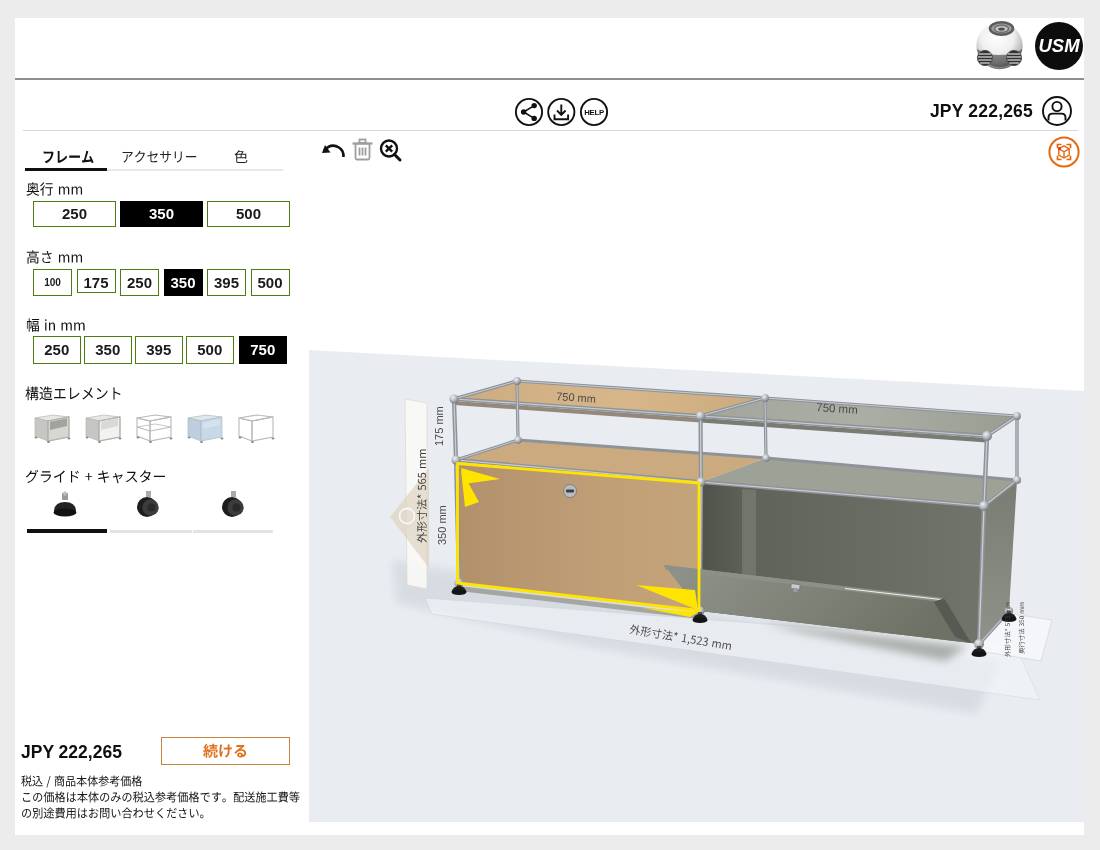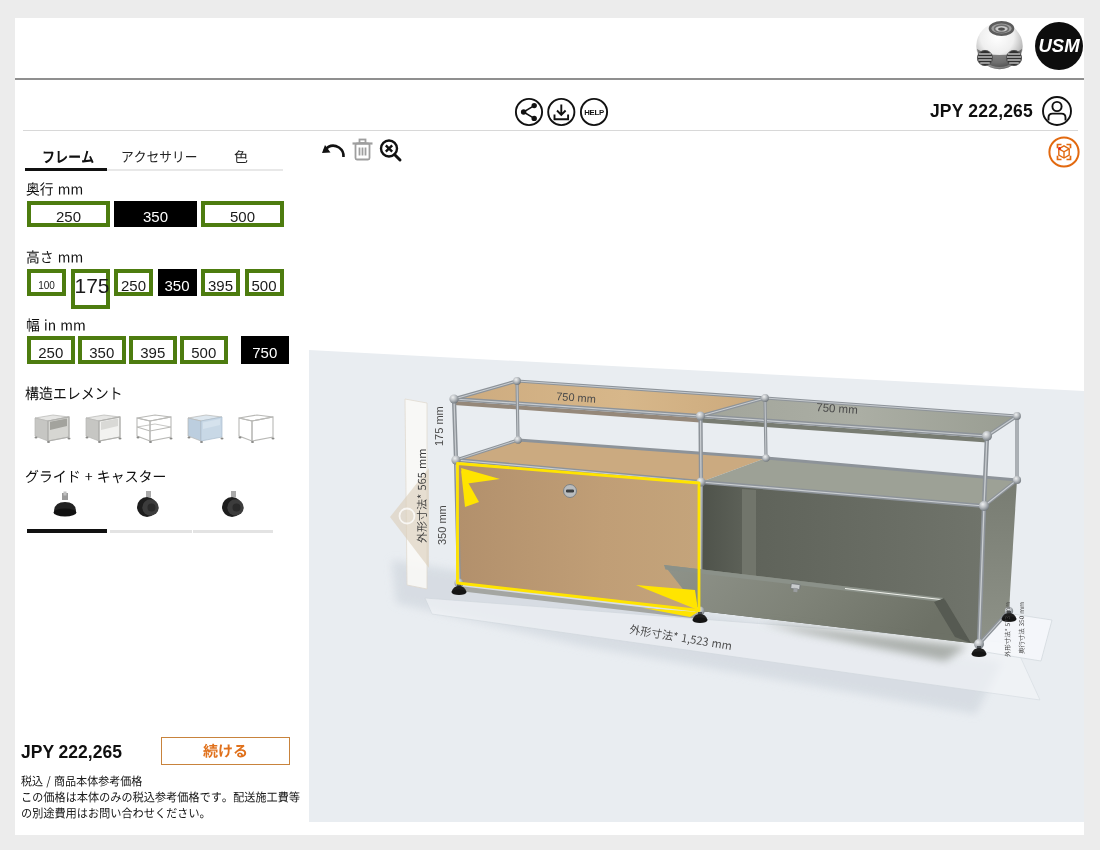--- a/index.html
+++ b/index.html
@@ -1,16 +1,16 @@
 <!DOCTYPE html>
 <html><head><meta charset="utf-8"><style>
 *{margin:0;padding:0;box-sizing:border-box;}
 html,body{width:1100px;height:850px;background:#ececec;font-family:"Liberation Sans",sans-serif;overflow:hidden;}
 .abs{position:absolute;}
-.btn{position:absolute;border:4px solid #4d7c0f;background:#fff;color:#1a1a1a;font-weight:normal;font-size:15px;text-align:center;}
+.btn{position:absolute;border:1px solid #4d7c0f;background:#fff;color:#1a1a1a;font-weight:bold;font-size:15px;text-align:center;margin-left:6px;}
 .btn.sel{background:#000;color:#fff;border-color:#000;}
 </style></head><body>
 <div class="abs" style="left:15px;top:18px;width:1069px;height:817px;background:#fff;"></div>
 
 <div class="abs" style="left:15px;top:78px;width:1069px;height:2px;background:#8f8f8f;"></div>
 
 <div class="abs" style="left:23px;top:130px;width:1055px;height:1px;background:#d8d8d8;"></div>
 <svg class="abs" style="left:972px;top:17px;" width="112" height="58" viewBox="0 0 112 58">
 <defs>
 <radialGradient id="ballg" cx="45%" cy="30%" r="72%">
@@ -74,30 +74,30 @@
     <path transform="translate(21,801.5) scale(0.93,1)" fill="#1a1a1a" d="M2.8 -8.4V-7.4C3.8 -7.4 4.8 -7.3 6.0 -7.3C7.1 -7.3 8.4 -7.4 9.2 -7.5V-8.4C8.4 -8.4 7.1 -8.3 6.0 -8.3C4.8 -8.3 3.7 -8.3 2.8 -8.4ZM3.3 -3.6 2.3 -3.7C2.2 -3.2 2.1 -2.6 2.1 -2.0C2.1 -0.5 3.5 0.3 5.9 0.3C7.6 0.3 9.2 0.1 10.0 -0.1L10.0 -1.2C9.1 -0.9 7.6 -0.7 5.9 -0.7C4.0 -0.7 3.0 -1.3 3.0 -2.2C3.0 -2.7 3.1 -3.1 3.3 -3.6Z M17.7 -7.7C17.6 -6.6 17.3 -5.5 17.0 -4.5C16.4 -2.4 15.8 -1.6 15.2 -1.6C14.7 -1.6 14.0 -2.3 14.0 -3.8C14.0 -5.4 15.4 -7.4 17.7 -7.7ZM18.7 -7.7C20.7 -7.5 21.9 -6.0 21.9 -4.2C21.9 -2.2 20.4 -1.0 18.9 -0.7C18.6 -0.6 18.2 -0.6 17.8 -0.5L18.4 0.4C21.2 0.0 22.9 -1.7 22.9 -4.2C22.9 -6.6 21.1 -8.6 18.3 -8.6C15.4 -8.6 13.1 -6.3 13.1 -3.7C13.1 -1.8 14.1 -0.5 15.2 -0.5C16.3 -0.5 17.3 -1.8 18.0 -4.3C18.3 -5.4 18.6 -6.6 18.7 -7.7Z M27.9 -6.1V0.8H28.8V-0.0H34.4V0.7H35.3V-6.1H33.1V-8.0H35.4V-8.9H27.8V-8.0H30.0V-6.1ZM30.9 -8.0H32.3V-6.1H30.9ZM28.8 -0.8V-5.3H30.1V-0.8ZM34.4 -0.8H33.0V-5.3H34.4ZM30.9 -5.3H32.3V-0.8H30.9ZM27.0 -10.0C26.4 -8.3 25.4 -6.5 24.2 -5.4C24.4 -5.1 24.6 -4.7 24.7 -4.5C25.1 -4.9 25.5 -5.4 25.9 -5.9V0.9H26.7V-7.3C27.1 -8.1 27.5 -8.9 27.9 -9.8Z M42.9 -8.0H45.5C45.2 -7.2 44.7 -6.6 44.1 -6.0C43.5 -6.5 43.1 -7.2 42.8 -7.8ZM38.4 -10.1V-7.5H36.6V-6.7H38.3C37.9 -5.0 37.1 -3.1 36.3 -2.1C36.5 -1.9 36.7 -1.5 36.8 -1.3C37.4 -2.1 38.0 -3.4 38.4 -4.8V0.9H39.3V-5.1C39.6 -4.6 40.1 -3.9 40.3 -3.6L40.8 -4.3C40.6 -4.6 39.6 -5.8 39.3 -6.1V-6.7H40.6L40.4 -6.4C40.6 -6.3 40.9 -6.0 41.1 -5.8C41.5 -6.2 41.9 -6.6 42.3 -7.1C42.6 -6.5 43.0 -5.9 43.5 -5.4C42.5 -4.5 41.3 -3.9 40.1 -3.5C40.3 -3.3 40.5 -3.0 40.6 -2.8C40.9 -2.9 41.2 -3.0 41.5 -3.1V1.0H42.4V0.4H45.7V0.9H46.6V-3.2L47.2 -3.0C47.3 -3.3 47.5 -3.6 47.7 -3.8C46.5 -4.1 45.5 -4.7 44.7 -5.4C45.6 -6.3 46.2 -7.3 46.7 -8.6L46.1 -8.8L45.9 -8.8H43.3C43.5 -9.1 43.7 -9.5 43.8 -9.9L43.0 -10.1C42.5 -8.9 41.7 -7.7 40.8 -6.8V-7.5H39.3V-10.1ZM42.4 -0.3V-2.7H45.7V-0.3ZM42.1 -3.4C42.8 -3.8 43.5 -4.3 44.1 -4.8C44.7 -4.3 45.4 -3.8 46.2 -3.4Z M51.1 -9.2 50.0 -9.3C50.0 -9.0 50.0 -8.7 49.9 -8.4C49.8 -7.4 49.4 -5.1 49.4 -3.3C49.4 -1.7 49.6 -0.4 49.8 0.4L50.7 0.4C50.7 0.3 50.7 0.1 50.7 -0.0C50.6 -0.2 50.7 -0.4 50.7 -0.6C50.8 -1.2 51.3 -2.4 51.6 -3.2L51.1 -3.6C50.9 -3.1 50.6 -2.4 50.4 -1.8C50.3 -2.4 50.3 -2.9 50.3 -3.5C50.3 -4.9 50.6 -7.2 50.9 -8.4C50.9 -8.6 51.0 -9.0 51.1 -9.2ZM56.1 -2.2 56.1 -1.8C56.1 -1.0 55.8 -0.5 54.8 -0.5C54.0 -0.5 53.4 -0.8 53.4 -1.4C53.4 -2.0 54.0 -2.4 54.9 -2.4C55.3 -2.4 55.7 -2.3 56.1 -2.2ZM57.0 -9.2H55.9C55.9 -9.0 56.0 -8.7 56.0 -8.5V-7.0L54.8 -7.0C54.1 -7.0 53.5 -7.0 52.8 -7.1V-6.2C53.5 -6.1 54.1 -6.1 54.8 -6.1L56.0 -6.1C56.0 -5.1 56.0 -4.0 56.1 -3.0C55.7 -3.1 55.4 -3.2 55.0 -3.2C53.4 -3.2 52.5 -2.4 52.5 -1.3C52.5 -0.3 53.4 0.4 55.0 0.4C56.6 0.4 57.1 -0.6 57.1 -1.6V-1.8C57.7 -1.5 58.3 -1.0 58.9 -0.4L59.4 -1.2C58.8 -1.8 58.0 -2.4 57.0 -2.8C57.0 -3.8 56.9 -5.0 56.9 -6.2C57.6 -6.2 58.3 -6.3 59.0 -6.4V-7.3C58.3 -7.2 57.6 -7.1 56.9 -7.1C56.9 -7.6 56.9 -8.2 56.9 -8.5C56.9 -8.8 57.0 -9.0 57.0 -9.2Z M65.5 -10.1V-7.5H60.8V-6.6H65.0C63.9 -4.6 62.2 -2.6 60.4 -1.7C60.6 -1.5 60.9 -1.2 61.0 -0.9C62.8 -2.0 64.4 -3.8 65.5 -5.9V-2.2H63.2V-1.3H65.5V1.0H66.5V-1.3H68.8V-2.2H66.5V-5.9C67.5 -3.8 69.2 -2.0 71.0 -1.0C71.1 -1.2 71.4 -1.6 71.7 -1.8C69.8 -2.7 68.0 -4.6 67.0 -6.6H71.2V-7.5H66.5V-10.1Z M75.0 -10.0C74.4 -8.2 73.4 -6.4 72.4 -5.2C72.5 -5.0 72.8 -4.6 72.9 -4.4C73.2 -4.8 73.6 -5.2 73.9 -5.7V0.9H74.8V-7.3C75.2 -8.1 75.6 -8.9 75.9 -9.8ZM77.0 -2.1V-1.3H79.0V0.9H79.8V-1.3H81.8V-2.1H79.8V-6.3C80.6 -4.2 81.7 -2.1 83.0 -1.0C83.2 -1.2 83.5 -1.6 83.7 -1.7C82.4 -2.8 81.1 -4.8 80.4 -6.8H83.4V-7.7H79.8V-10.0H79.0V-7.7H75.6V-6.8H78.4C77.7 -4.8 76.4 -2.7 75.1 -1.7C75.3 -1.5 75.6 -1.2 75.8 -1.0C77.0 -2.1 78.2 -4.1 79.0 -6.2V-2.1Z M89.7 -7.7C89.6 -6.6 89.3 -5.5 89.0 -4.5C88.4 -2.4 87.8 -1.6 87.2 -1.6C86.7 -1.6 86.0 -2.3 86.0 -3.8C86.0 -5.4 87.4 -7.4 89.7 -7.7ZM90.7 -7.7C92.7 -7.5 93.9 -6.0 93.9 -4.2C93.9 -2.2 92.4 -1.0 90.9 -0.7C90.6 -0.6 90.2 -0.6 89.8 -0.5L90.4 0.4C93.2 0.0 94.9 -1.7 94.9 -4.2C94.9 -6.6 93.1 -8.6 90.3 -8.6C87.4 -8.6 85.1 -6.3 85.1 -3.7C85.1 -1.8 86.1 -0.5 87.2 -0.5C88.3 -0.5 89.3 -1.8 90.0 -4.3C90.3 -5.4 90.6 -6.6 90.7 -7.7Z M106.2 -6.2 105.2 -6.3C105.2 -5.9 105.2 -5.5 105.2 -5.2C105.2 -4.9 105.2 -4.6 105.1 -4.3C104.1 -4.7 103.0 -5.1 101.8 -5.2C102.3 -6.4 102.8 -7.6 103.2 -8.1C103.3 -8.3 103.4 -8.4 103.5 -8.5L102.9 -9.0C102.7 -9.0 102.5 -8.9 102.3 -8.9C101.8 -8.8 100.2 -8.8 99.6 -8.8C99.3 -8.8 99.0 -8.8 98.7 -8.8L98.7 -7.8C99.0 -7.8 99.3 -7.9 99.6 -7.9C100.2 -7.9 101.6 -8.0 102.1 -8.0C101.7 -7.3 101.3 -6.2 100.9 -5.3C98.5 -5.2 96.9 -3.9 96.9 -2.1C96.9 -1.1 97.5 -0.5 98.4 -0.5C99.0 -0.5 99.5 -0.7 99.9 -1.3C100.4 -2.0 101.0 -3.4 101.4 -4.4C102.7 -4.3 103.9 -3.9 104.9 -3.3C104.5 -2.0 103.6 -0.7 101.7 0.1L102.5 0.7C104.3 -0.1 105.2 -1.3 105.7 -2.8C106.2 -2.5 106.6 -2.2 106.9 -1.9L107.4 -2.9C107.0 -3.2 106.5 -3.5 105.9 -3.9C106.1 -4.5 106.1 -5.3 106.2 -6.2ZM100.5 -4.4C100.1 -3.5 99.6 -2.4 99.2 -1.8C98.9 -1.5 98.7 -1.4 98.5 -1.4C98.1 -1.4 97.7 -1.7 97.7 -2.2C97.7 -3.3 98.7 -4.3 100.5 -4.4Z M113.7 -7.7C113.6 -6.6 113.3 -5.5 113.0 -4.5C112.4 -2.4 111.8 -1.6 111.2 -1.6C110.7 -1.6 110.0 -2.3 110.0 -3.8C110.0 -5.4 111.4 -7.4 113.7 -7.7ZM114.7 -7.7C116.7 -7.5 117.9 -6.0 117.9 -4.2C117.9 -2.2 116.4 -1.0 114.9 -0.7C114.6 -0.6 114.2 -0.6 113.8 -0.5L114.4 0.4C117.2 0.0 118.9 -1.7 118.9 -4.2C118.9 -6.6 117.1 -8.6 114.3 -8.6C111.4 -8.6 109.1 -6.3 109.1 -3.7C109.1 -1.8 110.1 -0.5 111.2 -0.5C112.3 -0.5 113.3 -1.8 114.0 -4.3C114.3 -5.4 114.6 -6.6 114.7 -7.7Z M125.5 -9.7C126.0 -9.1 126.4 -8.2 126.6 -7.7L127.3 -8.0C127.2 -8.6 126.7 -9.4 126.3 -10.1ZM130.0 -10.1C129.7 -9.5 129.3 -8.6 128.9 -8.0L129.6 -7.7C130.0 -8.2 130.5 -9.0 130.9 -9.8ZM126.2 -6.9H130.0V-4.5H126.2ZM125.4 -7.7V-3.7H126.6C126.4 -2.0 125.9 -0.5 124.1 0.3C124.2 0.4 124.5 0.8 124.6 1.0C126.7 0.0 127.3 -1.7 127.5 -3.7H128.5V-0.4C128.5 0.5 128.7 0.8 129.6 0.8C129.7 0.8 130.4 0.8 130.6 0.8C131.3 0.8 131.5 0.4 131.6 -1.2C131.4 -1.2 131.0 -1.4 130.8 -1.5C130.8 -0.2 130.8 0.0 130.5 0.0C130.3 0.0 129.8 0.0 129.7 0.0C129.4 0.0 129.4 -0.0 129.4 -0.4V-3.7H130.9V-7.7ZM124.3 -9.9C123.4 -9.5 121.9 -9.2 120.5 -8.9C120.6 -8.7 120.7 -8.4 120.8 -8.2C121.3 -8.3 121.9 -8.4 122.5 -8.5V-6.7H120.6V-5.9H122.4C121.9 -4.5 121.1 -2.9 120.3 -2.1C120.5 -1.8 120.7 -1.5 120.8 -1.2C121.4 -2.0 122.1 -3.2 122.5 -4.4V0.9H123.4V-4.2C123.8 -3.7 124.3 -3.1 124.5 -2.7L125.1 -3.5C124.8 -3.7 123.8 -4.8 123.4 -5.1V-5.9H124.9V-6.7H123.4V-8.7C124.0 -8.9 124.5 -9.0 125.0 -9.2Z M132.7 -9.3C133.5 -8.7 134.4 -7.9 134.8 -7.3L135.5 -7.9C135.1 -8.5 134.2 -9.3 133.4 -9.8ZM138.9 -7.2C138.4 -4.7 137.4 -2.8 135.6 -1.7C135.8 -1.5 136.2 -1.2 136.3 -1.0C137.9 -2.1 138.9 -3.7 139.5 -5.9C140.1 -3.7 141.0 -2.0 142.7 -1.0C142.9 -1.2 143.2 -1.5 143.4 -1.7C141.0 -2.9 140.1 -5.8 139.8 -9.5H136.9V-8.6H139.1C139.1 -8.1 139.2 -7.6 139.3 -7.1ZM135.1 -5.3H132.6V-4.5H134.3V-1.4C133.7 -0.9 133.0 -0.4 132.4 -0.1L132.9 0.9C133.5 0.3 134.2 -0.2 134.7 -0.7C135.5 0.2 136.6 0.7 138.2 0.7C139.5 0.8 142.0 0.8 143.3 0.7C143.3 0.4 143.5 -0.0 143.6 -0.2C142.2 -0.1 139.5 -0.1 138.2 -0.1C136.8 -0.2 135.7 -0.6 135.1 -1.5Z M150.3 -4.8C149.6 -4.3 148.2 -3.7 147.0 -3.4C147.2 -3.3 147.4 -3.0 147.5 -2.9C148.7 -3.2 150.2 -3.8 151.1 -4.5ZM151.6 -3.4C150.6 -2.6 148.6 -2.0 146.9 -1.7C147.1 -1.5 147.3 -1.2 147.4 -1.0C149.2 -1.4 151.2 -2.1 152.3 -3.1ZM153.2 -2.1C151.8 -0.8 149.2 -0.0 146.3 0.3C146.4 0.5 146.6 0.8 146.7 1.0C149.7 0.6 152.5 -0.2 153.9 -1.7ZM144.6 -6.2V-5.4H147.6C146.7 -4.4 145.5 -3.6 144.2 -3.0C144.4 -2.9 144.8 -2.5 144.9 -2.3C146.4 -3.0 147.7 -4.1 148.7 -5.4H151.4C152.3 -4.1 153.7 -3.0 155.1 -2.4C155.2 -2.6 155.4 -2.9 155.7 -3.1C154.5 -3.6 153.2 -4.4 152.4 -5.4H155.4V-6.2H149.2C149.4 -6.5 149.6 -6.9 149.7 -7.3L153.5 -7.4C153.8 -7.1 154.1 -6.9 154.3 -6.6L155.1 -7.1C154.4 -7.9 153.1 -8.9 152.0 -9.6L151.3 -9.1C151.7 -8.9 152.2 -8.5 152.6 -8.2L148.1 -8.1C148.5 -8.6 149.0 -9.2 149.4 -9.8L148.4 -10.1C148.1 -9.5 147.6 -8.7 147.1 -8.0L145.1 -8.0L145.2 -7.2L148.8 -7.3C148.6 -6.9 148.4 -6.5 148.2 -6.2Z M159.7 -4.9 159.6 -4.7C158.5 -4.1 157.4 -3.6 156.3 -3.2C156.5 -3.1 156.7 -2.7 156.9 -2.5C157.7 -2.8 158.6 -3.2 159.4 -3.6C159.2 -2.8 159.0 -2.0 158.8 -1.4L159.7 -1.3L159.9 -1.9H164.8C164.6 -0.7 164.4 -0.1 164.1 0.1C164.0 0.2 163.9 0.2 163.6 0.2C163.3 0.2 162.6 0.2 161.8 0.1C162.0 0.4 162.1 0.7 162.1 0.9C162.8 1.0 163.5 1.0 163.9 1.0C164.3 1.0 164.6 0.9 164.8 0.7C165.2 0.3 165.5 -0.5 165.8 -2.2C165.8 -2.4 165.8 -2.7 165.8 -2.7H160.1L160.3 -3.6C162.2 -3.7 164.4 -4.0 165.8 -4.4L165.3 -5.0C164.2 -4.7 162.3 -4.4 160.5 -4.2C161.4 -4.7 162.2 -5.2 162.9 -5.7H167.1V-6.5H164.0C165.0 -7.3 165.9 -8.2 166.6 -9.1L165.9 -9.5C165.5 -9.0 165.0 -8.5 164.5 -8.1V-8.7H161.6V-10.1H160.8V-8.7H157.7V-7.9H160.8V-6.5H156.8V-5.7H161.5C161.0 -5.4 160.6 -5.2 160.1 -4.9ZM161.6 -6.5V-7.9H164.3C163.8 -7.4 163.3 -7.0 162.7 -6.5Z M171.9 -6.1V0.8H172.8V-0.0H178.4V0.7H179.3V-6.1H177.1V-8.0H179.4V-8.9H171.8V-8.0H174.0V-6.1ZM174.9 -8.0H176.3V-6.1H174.9ZM172.8 -0.8V-5.3H174.1V-0.8ZM178.4 -0.8H177.0V-5.3H178.4ZM174.9 -5.3H176.3V-0.8H174.9ZM171.0 -10.0C170.4 -8.3 169.4 -6.5 168.2 -5.4C168.4 -5.1 168.6 -4.7 168.7 -4.5C169.1 -4.9 169.5 -5.4 169.9 -5.9V0.9H170.7V-7.3C171.1 -8.1 171.5 -8.9 171.9 -9.8Z M186.9 -8.0H189.5C189.2 -7.2 188.7 -6.6 188.1 -6.0C187.5 -6.5 187.1 -7.2 186.8 -7.8ZM182.4 -10.1V-7.5H180.6V-6.7H182.3C181.9 -5.0 181.1 -3.1 180.3 -2.1C180.5 -1.9 180.7 -1.5 180.8 -1.3C181.4 -2.1 182.0 -3.4 182.4 -4.8V0.9H183.3V-5.1C183.6 -4.6 184.1 -3.9 184.3 -3.6L184.8 -4.3C184.6 -4.6 183.6 -5.8 183.3 -6.1V-6.7H184.6L184.4 -6.4C184.6 -6.3 184.9 -6.0 185.1 -5.8C185.5 -6.2 185.9 -6.6 186.3 -7.1C186.6 -6.5 187.0 -5.9 187.5 -5.4C186.5 -4.5 185.3 -3.9 184.1 -3.5C184.3 -3.3 184.5 -3.0 184.6 -2.8C184.9 -2.9 185.2 -3.0 185.5 -3.1V1.0H186.4V0.4H189.7V0.9H190.6V-3.2L191.2 -3.0C191.3 -3.3 191.5 -3.6 191.7 -3.8C190.5 -4.1 189.5 -4.7 188.7 -5.4C189.6 -6.3 190.2 -7.3 190.7 -8.6L190.1 -8.8L189.9 -8.8H187.3C187.5 -9.1 187.7 -9.5 187.8 -9.9L187.0 -10.1C186.5 -8.9 185.7 -7.7 184.8 -6.8V-7.5H183.3V-10.1ZM186.4 -0.3V-2.7H189.7V-0.3ZM186.1 -3.4C186.8 -3.8 187.5 -4.3 188.1 -4.8C188.7 -4.3 189.4 -3.8 190.2 -3.4Z M192.9 -7.9 193.1 -6.9C194.4 -7.1 197.4 -7.4 198.7 -7.6C197.6 -6.9 196.5 -5.4 196.5 -3.5C196.5 -0.8 199.0 0.4 201.2 0.4L201.6 -0.6C199.6 -0.6 197.4 -1.4 197.4 -3.7C197.4 -5.1 198.5 -7.0 200.2 -7.5C200.8 -7.7 201.8 -7.7 202.5 -7.7V-8.7C201.7 -8.6 200.6 -8.6 199.3 -8.4C197.1 -8.3 194.8 -8.0 194.0 -8.0C193.8 -7.9 193.4 -7.9 192.9 -7.9ZM200.8 -6.2 200.2 -6.0C200.5 -5.5 200.9 -4.8 201.2 -4.3L201.8 -4.6C201.5 -5.1 201.1 -5.8 200.8 -6.2ZM202.1 -6.7 201.5 -6.5C201.9 -6.0 202.2 -5.4 202.5 -4.8L203.1 -5.1C202.9 -5.6 202.4 -6.3 202.1 -6.7Z M210.8 -4.5C210.9 -3.3 210.5 -2.8 209.8 -2.8C209.1 -2.8 208.5 -3.2 208.5 -4.0C208.5 -4.7 209.1 -5.2 209.7 -5.2C210.2 -5.2 210.6 -5.0 210.8 -4.5ZM205.2 -7.8 205.2 -6.9C206.7 -7.0 208.7 -7.1 210.5 -7.1L210.6 -5.9C210.3 -6.0 210.0 -6.0 209.7 -6.0C208.6 -6.0 207.6 -5.1 207.6 -3.9C207.6 -2.6 208.6 -1.9 209.6 -1.9C210.0 -1.9 210.4 -2.1 210.6 -2.3C210.2 -1.2 209.1 -0.5 207.5 -0.1L208.3 0.6C211.1 -0.2 211.9 -2.0 211.9 -3.6C211.9 -4.2 211.7 -4.7 211.5 -5.1L211.5 -7.1H211.6C213.4 -7.1 214.5 -7.1 215.1 -7.1L215.1 -8.0C214.6 -8.0 213.1 -8.0 211.6 -8.0H211.5L211.5 -8.7C211.5 -8.9 211.5 -9.4 211.5 -9.5H210.4C210.4 -9.4 210.5 -9.1 210.5 -8.7L210.5 -8.0C208.7 -7.9 206.5 -7.9 205.2 -7.8Z M218.3 -2.9C217.3 -2.9 216.5 -2.1 216.5 -1.1C216.5 -0.1 217.3 0.7 218.3 0.7C219.3 0.7 220.2 -0.1 220.2 -1.1C220.2 -2.1 219.3 -2.9 218.3 -2.9ZM218.3 0.1C217.7 0.1 217.1 -0.4 217.1 -1.1C217.1 -1.8 217.7 -2.3 218.3 -2.3C219.0 -2.3 219.6 -1.8 219.6 -1.1C219.6 -0.4 219.0 0.1 218.3 0.1Z M234.6 -9.5V-8.7H238.3V-5.8H234.7V-0.6C234.7 0.6 235.0 0.8 236.1 0.8C236.4 0.8 237.9 0.8 238.2 0.8C239.2 0.8 239.5 0.3 239.6 -1.7C239.4 -1.7 239.0 -1.9 238.8 -2.1C238.7 -0.3 238.6 -0.0 238.1 -0.0C237.8 -0.0 236.5 -0.0 236.2 -0.0C235.7 -0.0 235.6 -0.1 235.6 -0.6V-4.9H238.3V-4.1H239.2V-9.5ZM229.7 -1.9H233.0V-0.6H229.7ZM229.7 -2.6V-6.6H230.5V-5.7C230.5 -5.0 230.4 -4.3 229.7 -3.6C229.8 -3.6 230.0 -3.4 230.1 -3.3C230.9 -4.0 231.0 -4.9 231.0 -5.7V-6.6H231.7V-4.4C231.7 -3.8 231.9 -3.7 232.3 -3.7C232.4 -3.7 232.8 -3.7 232.9 -3.7H233.0V-2.6ZM228.7 -9.6V-8.8H230.4V-7.4H229.0V0.9H229.7V0.1H233.0V0.7H233.8V-7.4H232.4V-8.8H234.1V-9.6ZM231.1 -7.4V-8.8H231.8V-7.4ZM232.2 -6.6H233.0V-4.2L233.0 -4.2C233.0 -4.2 233.0 -4.2 232.8 -4.2C232.7 -4.2 232.4 -4.2 232.4 -4.2C232.2 -4.2 232.2 -4.2 232.2 -4.4Z M240.7 -9.3C241.5 -8.7 242.4 -7.9 242.8 -7.3L243.5 -7.9C243.1 -8.5 242.2 -9.3 241.4 -9.8ZM244.7 -9.7C245.1 -9.1 245.6 -8.3 245.7 -7.8H244.2V-7.0H247.0V-5.6L247.0 -5.3H243.8V-4.5H246.9C246.7 -3.5 246.0 -2.3 243.9 -1.5C244.1 -1.3 244.4 -1.0 244.5 -0.8C246.4 -1.7 247.3 -2.8 247.7 -3.8C248.3 -2.3 249.3 -1.3 250.8 -0.7C251.0 -1.0 251.2 -1.3 251.4 -1.5C249.8 -2.0 248.8 -3.0 248.3 -4.5H251.4V-5.3H247.9L247.9 -5.6V-7.0H251.0V-7.8H245.8L246.6 -8.1C246.4 -8.7 245.9 -9.5 245.4 -10.0ZM249.5 -10.1C249.2 -9.5 248.7 -8.6 248.3 -8.1L249.1 -7.8C249.5 -8.3 250.0 -9.1 250.4 -9.8ZM243.1 -5.3H240.6V-4.5H242.3V-1.4C241.7 -0.9 241.0 -0.4 240.4 -0.1L240.9 0.9C241.5 0.3 242.2 -0.2 242.7 -0.7C243.5 0.2 244.6 0.7 246.2 0.7C247.5 0.8 250.0 0.8 251.3 0.7C251.3 0.4 251.5 -0.0 251.6 -0.2C250.2 -0.1 247.5 -0.1 246.2 -0.1C244.8 -0.2 243.7 -0.6 243.1 -1.5Z M258.7 -10.1C258.4 -8.6 257.8 -7.2 256.9 -6.2C257.1 -6.1 257.5 -5.8 257.6 -5.6C258.1 -6.2 258.5 -6.8 258.8 -7.6H263.4V-8.4H259.1C259.3 -8.9 259.5 -9.4 259.6 -9.9ZM258.2 -6.2V-4.3L257.1 -3.8L257.5 -3.1L258.2 -3.4V-0.4C258.2 0.6 258.5 0.9 259.7 0.9C260.0 0.9 261.9 0.9 262.2 0.9C263.2 0.9 263.5 0.5 263.6 -0.9C263.3 -1.0 263.0 -1.1 262.8 -1.3C262.7 -0.1 262.7 0.1 262.1 0.1C261.7 0.1 260.1 0.1 259.8 0.1C259.1 0.1 259.0 0.0 259.0 -0.4V-3.8L260.1 -4.3V-1.1H260.9V-4.7L262.2 -5.3C262.2 -3.9 262.2 -2.8 262.2 -2.6C262.1 -2.4 262.0 -2.4 261.9 -2.4C261.8 -2.4 261.5 -2.4 261.3 -2.4C261.4 -2.2 261.4 -1.9 261.5 -1.7C261.7 -1.7 262.1 -1.7 262.4 -1.8C262.7 -1.8 262.9 -2.0 262.9 -2.4C263.0 -2.8 263.0 -4.3 263.0 -6.0L263.0 -6.1L262.5 -6.4L262.3 -6.3L262.2 -6.2L260.9 -5.6V-7.1H260.1V-5.2L259.0 -4.7V-6.2ZM254.6 -10.1V-8.1H252.5V-7.3H253.8C253.8 -4.3 253.6 -1.3 252.4 0.4C252.6 0.5 252.9 0.8 253.1 1.0C254.1 -0.4 254.4 -2.5 254.6 -4.8H256.1C256.0 -1.4 255.9 -0.3 255.7 0.0C255.6 0.2 255.5 0.2 255.3 0.2C255.2 0.2 254.7 0.2 254.2 0.1C254.3 0.3 254.4 0.7 254.4 0.9C255.0 1.0 255.4 1.0 255.7 0.9C256.0 0.9 256.2 0.8 256.4 0.6C256.7 0.1 256.8 -1.2 256.9 -5.2C256.9 -5.3 256.9 -5.6 256.9 -5.6H254.6L254.7 -7.3H257.6V-8.1H255.5V-10.1Z M264.6 -0.9V0.0H275.4V-0.9H270.5V-7.8H274.8V-8.7H265.2V-7.8H269.5V-0.9Z M279.1 -3.5H285.1V-2.7H279.1ZM279.1 -2.2H285.1V-1.4H279.1ZM279.1 -4.8H285.1V-4.0H279.1ZM283.0 -0.2C284.3 0.2 285.6 0.6 286.4 1.0L287.4 0.5C286.5 0.1 285.0 -0.3 283.7 -0.7ZM280.2 -0.7C279.3 -0.3 277.9 0.1 276.6 0.3C276.9 0.5 277.2 0.8 277.3 1.0C278.5 0.7 280.0 0.2 281.0 -0.3ZM282.9 -10.1V-9.4H281.1V-10.1H280.2V-9.4H277.3V-8.8H280.2V-8.1H277.8C277.6 -7.5 277.4 -6.7 277.1 -6.2L278.0 -6.1L278.0 -6.3H279.7C279.2 -5.8 278.3 -5.4 276.7 -5.1C276.8 -4.9 277.0 -4.6 277.1 -4.4C277.5 -4.5 277.9 -4.6 278.2 -4.7V-0.8H286.0V-5.1H286.3C286.5 -5.1 286.7 -5.2 286.9 -5.3C287.1 -5.5 287.1 -5.9 287.2 -6.6C287.2 -6.7 287.2 -6.9 287.2 -6.9H283.8V-7.5H286.5V-9.4H283.8V-10.1ZM278.5 -7.5H280.2C280.2 -7.3 280.2 -7.1 280.1 -6.9H278.3ZM281.1 -7.5H282.9V-6.9H281.0C281.0 -7.1 281.0 -7.3 281.1 -7.5ZM281.1 -8.8H282.9V-8.1H281.1ZM283.8 -8.8H285.6V-8.1H283.8ZM286.3 -6.3C286.3 -6.0 286.2 -5.8 286.2 -5.7C286.1 -5.7 286.0 -5.7 285.9 -5.7C285.8 -5.7 285.4 -5.7 285.0 -5.7C285.1 -5.6 285.1 -5.5 285.2 -5.4H279.8C280.2 -5.6 280.5 -5.9 280.7 -6.3H282.9V-5.4H283.8V-6.3Z M294.9 -10.1C294.6 -9.1 293.9 -8.2 293.2 -7.5L293.5 -7.3V-6.5H289.8V-5.7H293.5V-4.7H288.6V-3.9H296.0V-2.8H289.0V-2.0H296.0V-0.1C296.0 0.0 295.9 0.1 295.7 0.1C295.5 0.1 294.8 0.1 294.0 0.1C294.1 0.3 294.3 0.7 294.3 0.9C295.3 0.9 296.0 0.9 296.4 0.8C296.8 0.7 296.9 0.4 296.9 -0.1V-2.0H299.1V-2.8H296.9V-3.9H299.5V-4.7H294.4V-5.7H298.3V-6.5H294.4V-7.3H294.3C294.5 -7.6 294.8 -7.9 295.0 -8.3H295.8C296.2 -7.8 296.5 -7.3 296.7 -6.9L297.4 -7.2C297.3 -7.5 297.1 -7.9 296.8 -8.3H299.3V-9.1H295.4C295.6 -9.3 295.7 -9.6 295.8 -9.9ZM290.7 -1.5C291.5 -1.0 292.3 -0.2 292.7 0.3L293.4 -0.2C293.0 -0.8 292.1 -1.5 291.3 -2.0ZM290.2 -10.1C289.8 -9.1 289.2 -8.0 288.4 -7.3C288.6 -7.2 289.0 -7.0 289.2 -6.8C289.5 -7.2 289.9 -7.7 290.3 -8.3H290.8C291.0 -7.8 291.2 -7.3 291.3 -6.9L292.1 -7.2C292.0 -7.5 291.9 -7.9 291.7 -8.3H293.9V-9.1H290.7C290.8 -9.3 291.0 -9.6 291.1 -9.9Z"></path>
     <path transform="translate(21,817.5) scale(0.93,1)" fill="#1a1a1a" d="M5.7 -7.7C5.6 -6.6 5.3 -5.5 5.0 -4.5C4.4 -2.4 3.8 -1.6 3.2 -1.6C2.7 -1.6 2.0 -2.3 2.0 -3.8C2.0 -5.4 3.4 -7.4 5.7 -7.7ZM6.7 -7.7C8.7 -7.5 9.9 -6.0 9.9 -4.2C9.9 -2.2 8.4 -1.0 6.9 -0.7C6.6 -0.6 6.2 -0.6 5.8 -0.5L6.4 0.4C9.2 0.0 10.9 -1.7 10.9 -4.2C10.9 -6.6 9.1 -8.6 6.3 -8.6C3.4 -8.6 1.1 -6.3 1.1 -3.7C1.1 -1.8 2.1 -0.5 3.2 -0.5C4.3 -0.5 5.3 -1.8 6.0 -4.3C6.3 -5.4 6.6 -6.6 6.7 -7.7Z M19.1 -8.6V-2.0H20.0V-8.6ZM22.1 -9.9V-0.2C22.1 -0.0 22.0 0.1 21.7 0.1C21.5 0.1 20.8 0.1 19.9 0.1C20.0 0.3 20.2 0.7 20.2 1.0C21.3 1.0 22.0 0.9 22.4 0.8C22.8 0.6 23.0 0.4 23.0 -0.2V-9.9ZM14.0 -8.7H17.0V-6.4H14.0ZM13.1 -9.5V-5.6H14.5C14.3 -3.4 14.0 -0.9 12.4 0.4C12.6 0.5 12.9 0.8 13.0 1.0C14.3 -0.1 14.9 -1.7 15.1 -3.5H17.1C17.0 -1.1 16.9 -0.2 16.7 0.0C16.6 0.2 16.4 0.2 16.2 0.2C16.0 0.2 15.5 0.2 14.9 0.1C15.0 0.3 15.1 0.7 15.1 0.9C15.7 0.9 16.3 0.9 16.6 0.9C17.0 0.9 17.2 0.8 17.4 0.6C17.7 0.2 17.8 -0.9 18.0 -3.9C18.0 -4.0 18.0 -4.3 18.0 -4.3H15.2C15.3 -4.7 15.3 -5.2 15.3 -5.6H17.9V-9.5Z M24.7 -9.3C25.4 -8.7 26.3 -7.9 26.6 -7.3L27.3 -7.9C27.0 -8.4 26.1 -9.3 25.4 -9.8ZM29.1 -3.9C28.7 -3.1 28.1 -2.3 27.5 -1.7C27.7 -1.6 28.0 -1.4 28.2 -1.2C28.8 -1.8 29.5 -2.8 29.9 -3.7ZM32.8 -3.6C33.4 -2.9 34.1 -1.9 34.4 -1.3L35.2 -1.7C34.9 -2.3 34.2 -3.2 33.5 -3.9ZM31.4 -9.2C32.2 -8.2 33.7 -7.0 35.0 -6.3C35.2 -6.5 35.4 -6.9 35.6 -7.1C34.2 -7.7 32.7 -8.8 31.8 -10.0H30.9C30.2 -8.9 28.8 -7.7 27.3 -7.0C27.5 -6.8 27.7 -6.5 27.8 -6.2C29.2 -7.0 30.6 -8.2 31.4 -9.2ZM27.0 -5.3H24.6V-4.5H26.1V-1.4C25.5 -0.9 24.9 -0.4 24.4 -0.1L24.9 0.9C25.5 0.3 26.1 -0.2 26.6 -0.7C27.4 0.3 28.5 0.7 30.1 0.7C31.4 0.8 33.9 0.8 35.3 0.7C35.3 0.4 35.4 -0.0 35.6 -0.2C34.1 -0.1 31.4 -0.1 30.1 -0.1C28.7 -0.2 27.6 -0.6 27.0 -1.5ZM27.9 -5.2V-4.4H31.0V-1.7C31.0 -1.5 31.0 -1.5 30.8 -1.5C30.7 -1.5 30.2 -1.5 29.7 -1.5C29.8 -1.3 29.9 -0.9 29.9 -0.7C30.7 -0.7 31.2 -0.7 31.5 -0.8C31.8 -1.0 31.9 -1.2 31.9 -1.6V-4.4H35.2V-5.2H31.9V-6.2H33.7V-7.0H29.2V-6.2H31.0V-5.2Z M39.1 -3.5H45.1V-2.7H39.1ZM39.1 -2.2H45.1V-1.4H39.1ZM39.1 -4.8H45.1V-4.0H39.1ZM43.0 -0.2C44.3 0.2 45.6 0.6 46.4 1.0L47.4 0.5C46.5 0.1 45.0 -0.3 43.7 -0.7ZM40.2 -0.7C39.3 -0.3 37.9 0.1 36.6 0.3C36.9 0.5 37.2 0.8 37.3 1.0C38.5 0.7 40.0 0.2 41.0 -0.3ZM42.9 -10.1V-9.4H41.1V-10.1H40.2V-9.4H37.3V-8.8H40.2V-8.1H37.8C37.6 -7.5 37.4 -6.7 37.1 -6.2L38.0 -6.1L38.0 -6.3H39.7C39.2 -5.8 38.3 -5.4 36.7 -5.1C36.8 -4.9 37.0 -4.6 37.1 -4.4C37.5 -4.5 37.9 -4.6 38.2 -4.7V-0.8H46.0V-5.1H46.3C46.5 -5.1 46.7 -5.2 46.9 -5.3C47.1 -5.5 47.1 -5.9 47.2 -6.6C47.2 -6.7 47.2 -6.9 47.2 -6.9H43.8V-7.5H46.5V-9.4H43.8V-10.1ZM38.5 -7.5H40.2C40.2 -7.3 40.2 -7.1 40.1 -6.9H38.3ZM41.1 -7.5H42.9V-6.9H41.0C41.0 -7.1 41.0 -7.3 41.1 -7.5ZM41.1 -8.8H42.9V-8.1H41.1ZM43.8 -8.8H45.6V-8.1H43.8ZM46.3 -6.3C46.3 -6.0 46.2 -5.8 46.2 -5.7C46.1 -5.7 46.0 -5.7 45.9 -5.7C45.8 -5.7 45.4 -5.7 45.0 -5.7C45.1 -5.6 45.1 -5.5 45.2 -5.4H39.8C40.2 -5.6 40.5 -5.9 40.7 -6.3H42.9V-5.4H43.8V-6.3Z M49.8 -9.2V-4.9C49.8 -3.2 49.7 -1.1 48.4 0.4C48.6 0.5 48.9 0.8 49.1 1.0C50.0 0.0 50.4 -1.4 50.6 -2.7H53.6V0.9H54.5V-2.7H57.8V-0.3C57.8 -0.0 57.7 0.0 57.4 0.0C57.2 0.0 56.4 0.1 55.5 0.0C55.7 0.3 55.8 0.7 55.9 0.9C57.0 0.9 57.7 0.9 58.1 0.7C58.5 0.6 58.6 0.3 58.6 -0.3V-9.2ZM50.7 -8.4H53.6V-6.4H50.7ZM57.8 -8.4V-6.4H54.5V-8.4ZM50.7 -5.6H53.6V-3.6H50.7C50.7 -4.0 50.7 -4.5 50.7 -4.9ZM57.8 -5.6V-3.6H54.5V-5.6Z M63.1 -9.2 62.0 -9.3C62.0 -9.0 62.0 -8.7 61.9 -8.4C61.8 -7.4 61.4 -5.1 61.4 -3.3C61.4 -1.7 61.6 -0.4 61.8 0.4L62.7 0.4C62.7 0.3 62.7 0.1 62.7 -0.0C62.6 -0.2 62.7 -0.4 62.7 -0.6C62.8 -1.2 63.3 -2.4 63.6 -3.2L63.1 -3.6C62.9 -3.1 62.6 -2.4 62.4 -1.8C62.3 -2.4 62.3 -2.9 62.3 -3.5C62.3 -4.9 62.6 -7.2 62.9 -8.4C62.9 -8.6 63.0 -9.0 63.1 -9.2ZM68.1 -2.2 68.1 -1.8C68.1 -1.0 67.8 -0.5 66.8 -0.5C66.0 -0.5 65.4 -0.8 65.4 -1.4C65.4 -2.0 66.0 -2.4 66.9 -2.4C67.3 -2.4 67.7 -2.3 68.1 -2.2ZM69.0 -9.2H67.9C67.9 -9.0 68.0 -8.7 68.0 -8.5V-7.0L66.8 -7.0C66.1 -7.0 65.5 -7.0 64.8 -7.1V-6.2C65.5 -6.1 66.1 -6.1 66.8 -6.1L68.0 -6.1C68.0 -5.1 68.0 -4.0 68.1 -3.0C67.7 -3.1 67.4 -3.2 67.0 -3.2C65.4 -3.2 64.5 -2.4 64.5 -1.3C64.5 -0.3 65.4 0.4 67.0 0.4C68.6 0.4 69.1 -0.6 69.1 -1.6V-1.8C69.7 -1.5 70.3 -1.0 70.9 -0.4L71.4 -1.2C70.8 -1.8 70.0 -2.4 69.0 -2.8C69.0 -3.8 68.9 -5.0 68.9 -6.2C69.6 -6.2 70.3 -6.3 71.0 -6.4V-7.3C70.3 -7.2 69.6 -7.1 68.9 -7.1C68.9 -7.6 68.9 -8.2 68.9 -8.5C68.9 -8.8 69.0 -9.0 69.0 -9.2Z M80.7 -8.3 80.2 -7.5C81.0 -7.1 82.3 -6.3 82.9 -5.7L83.4 -6.5C82.8 -7.0 81.5 -7.8 80.7 -8.3ZM75.9 -3.3 75.9 -1.2C75.9 -0.8 75.8 -0.6 75.5 -0.6C75.0 -0.6 74.2 -1.1 74.2 -1.7C74.2 -2.2 74.9 -2.9 75.9 -3.3ZM73.5 -7.4 73.5 -6.5C73.9 -6.5 74.3 -6.5 75.0 -6.5C75.3 -6.5 75.6 -6.5 75.9 -6.5L75.9 -4.9V-4.2C74.5 -3.6 73.3 -2.6 73.3 -1.6C73.3 -0.5 74.8 0.4 75.8 0.4C76.4 0.4 76.8 0.0 76.8 -1.1L76.8 -3.7C77.6 -4.0 78.5 -4.2 79.4 -4.2C80.5 -4.2 81.4 -3.6 81.4 -2.6C81.4 -1.5 80.5 -0.9 79.4 -0.7C79.0 -0.6 78.5 -0.6 78.0 -0.6L78.4 0.3C78.8 0.3 79.3 0.3 79.8 0.2C81.5 -0.2 82.4 -1.2 82.4 -2.6C82.4 -4.0 81.1 -5.0 79.4 -5.0C78.6 -5.0 77.7 -4.8 76.8 -4.5V-5.0L76.8 -6.6C77.7 -6.7 78.6 -6.8 79.3 -7.0L79.3 -7.9C78.6 -7.7 77.7 -7.6 76.8 -7.5L76.8 -8.8C76.9 -9.0 76.9 -9.4 76.9 -9.6H75.9C75.9 -9.4 75.9 -9.0 75.9 -8.7L75.9 -7.4C75.6 -7.3 75.3 -7.3 75.0 -7.3C74.5 -7.3 74.1 -7.3 73.5 -7.4Z M87.7 -4.3V-0.0H88.5V-0.7H92.2V-4.3ZM88.5 -3.5H91.4V-1.5H88.5ZM88.6 -7.2V-6.1H86.0V-7.2ZM88.6 -7.8H86.0V-8.8H88.6ZM94.1 -7.2V-6.0H91.4V-7.2ZM94.1 -7.8H91.4V-8.8H94.1ZM94.5 -9.6H90.5V-5.3H94.1V-0.3C94.1 -0.0 94.0 0.0 93.8 0.0C93.5 0.0 92.7 0.1 91.9 0.0C92.1 0.3 92.2 0.7 92.3 1.0C93.3 1.0 94.0 0.9 94.4 0.8C94.8 0.6 95.0 0.3 95.0 -0.3V-9.6ZM85.1 -9.6V1.0H86.0V-5.3H89.4V-9.6Z M98.7 -8.4 97.5 -8.4C97.6 -8.1 97.6 -7.6 97.6 -7.3C97.6 -6.6 97.6 -5.2 97.7 -4.1C98.1 -1.0 99.1 0.1 100.3 0.1C101.1 0.1 101.8 -0.6 102.5 -2.6L101.8 -3.5C101.5 -2.3 100.9 -1.0 100.3 -1.0C99.4 -1.0 98.9 -2.4 98.7 -4.4C98.6 -5.4 98.6 -6.5 98.6 -7.2C98.6 -7.5 98.6 -8.1 98.7 -8.4ZM104.9 -8.0 104.0 -7.7C105.1 -6.3 105.9 -3.9 106.1 -1.7L107.0 -2.1C106.9 -4.1 106.0 -6.6 104.9 -8.0Z M111.0 -6.2V-5.4H117.0V-6.2ZM114.0 -9.2C115.1 -7.6 117.2 -5.9 119.1 -4.9C119.2 -5.2 119.5 -5.5 119.7 -5.7C117.8 -6.6 115.7 -8.3 114.4 -10.1H113.5C112.5 -8.5 110.5 -6.7 108.4 -5.6C108.6 -5.4 108.9 -5.1 109.0 -4.9C111.0 -6.0 113.0 -7.7 114.0 -9.2ZM110.4 -3.8V1.0H111.2V0.5H116.8V1.0H117.7V-3.8ZM111.2 -0.3V-3.0H116.8V-0.3Z M123.5 -8.6 123.5 -7.5C122.8 -7.4 122.1 -7.3 121.7 -7.3C121.4 -7.3 121.2 -7.3 120.9 -7.3L121.0 -6.3L123.4 -6.6L123.3 -5.4C122.7 -4.5 121.3 -2.6 120.7 -1.8L121.3 -1.0C121.8 -1.8 122.6 -2.9 123.2 -3.8L123.2 -3.3C123.2 -2.0 123.2 -1.4 123.2 -0.3C123.2 -0.1 123.2 0.3 123.1 0.5H124.2C124.2 0.2 124.1 -0.1 124.1 -0.3C124.1 -1.3 124.1 -2.1 124.1 -3.2C124.1 -3.6 124.1 -4.1 124.1 -4.6C125.2 -5.6 126.5 -6.3 127.9 -6.3C129.4 -6.3 130.2 -5.1 130.2 -4.2C130.2 -2.1 128.4 -1.2 126.3 -0.9L126.8 0.0C129.4 -0.5 131.2 -1.7 131.1 -4.1C131.1 -6.0 129.7 -7.2 128.0 -7.2C126.9 -7.2 125.5 -6.8 124.2 -5.7L124.2 -6.4C124.4 -6.7 124.6 -7.1 124.8 -7.3L124.4 -7.7L124.4 -7.7C124.4 -8.5 124.5 -9.2 124.6 -9.5L123.5 -9.5C123.5 -9.2 123.5 -8.9 123.5 -8.6Z M132.5 -6.0 132.6 -5.0C133.0 -5.1 133.5 -5.1 133.9 -5.2L135.1 -5.3C135.1 -4.1 135.1 -2.9 135.2 -2.3C135.2 -0.4 135.5 0.2 138.3 0.2C139.5 0.2 140.9 0.1 141.7 0.0L141.8 -1.0C141.0 -0.9 139.5 -0.7 138.2 -0.7C136.1 -0.7 136.1 -1.2 136.1 -2.5C136.1 -2.9 136.1 -4.2 136.1 -5.4C137.3 -5.5 138.7 -5.7 139.9 -5.8C139.9 -5.0 139.8 -4.2 139.8 -3.8C139.7 -3.5 139.6 -3.5 139.3 -3.5C139.0 -3.5 138.5 -3.6 138.1 -3.6L138.1 -2.8C138.4 -2.8 139.2 -2.7 139.7 -2.7C140.2 -2.7 140.5 -2.8 140.6 -3.3C140.7 -3.9 140.7 -5.0 140.8 -5.8C141.3 -5.9 141.8 -5.9 142.1 -5.9C142.4 -5.9 142.9 -5.9 143.1 -5.9V-6.9C142.8 -6.8 142.4 -6.8 142.1 -6.8L140.8 -6.7L140.8 -8.4C140.8 -8.6 140.8 -9.0 140.9 -9.3H139.9C139.9 -9.0 139.9 -8.6 139.9 -8.4V-6.6C138.6 -6.5 137.2 -6.4 136.1 -6.3L136.1 -7.9C136.1 -8.3 136.1 -8.6 136.1 -8.9H135.1C135.1 -8.5 135.2 -8.2 135.2 -7.9L135.1 -6.2L133.8 -6.1C133.4 -6.0 132.9 -6.0 132.5 -6.0Z M152.4 -8.9 151.6 -9.6C151.4 -9.4 151.1 -9.1 150.9 -8.8C150.1 -8.0 148.2 -6.6 147.3 -5.8C146.3 -4.9 146.1 -4.4 147.3 -3.4C148.4 -2.5 150.2 -1.0 151.0 -0.1C151.3 0.2 151.6 0.5 151.9 0.8L152.7 -0.0C151.4 -1.3 149.3 -3.0 148.2 -3.9C147.5 -4.5 147.5 -4.7 148.2 -5.3C149.1 -6.1 150.8 -7.5 151.6 -8.2C151.8 -8.3 152.2 -8.7 152.4 -8.9Z M162.1 -5.6V-4.7C162.8 -4.8 163.6 -4.8 164.3 -4.8C165.0 -4.8 165.7 -4.8 166.3 -4.7L166.4 -5.6C165.7 -5.7 165.0 -5.7 164.3 -5.7C163.5 -5.7 162.7 -5.7 162.1 -5.6ZM162.3 -2.7 161.4 -2.8C161.3 -2.3 161.3 -1.8 161.3 -1.4C161.3 -0.2 162.3 0.4 164.2 0.4C165.1 0.4 165.9 0.3 166.5 0.2L166.5 -0.7C165.8 -0.6 165.0 -0.5 164.2 -0.5C162.5 -0.5 162.2 -1.1 162.2 -1.6C162.2 -1.9 162.2 -2.3 162.3 -2.7ZM165.1 -8.9 164.4 -8.6C164.7 -8.2 165.2 -7.5 165.4 -7.0L166.0 -7.2C165.8 -7.7 165.4 -8.5 165.1 -8.9ZM166.4 -9.4 165.8 -9.1C166.1 -8.7 166.5 -8.0 166.8 -7.5L167.4 -7.7C167.2 -8.2 166.7 -8.9 166.4 -9.4ZM158.3 -7.3C157.9 -7.3 157.4 -7.3 156.9 -7.4L156.9 -6.4C157.3 -6.4 157.8 -6.4 158.3 -6.4C158.6 -6.4 159.0 -6.4 159.4 -6.4C159.3 -6.0 159.2 -5.5 159.1 -5.1C158.6 -3.4 157.8 -1.0 157.1 0.2L158.1 0.6C158.7 -0.7 159.6 -3.2 160.0 -4.9C160.1 -5.4 160.2 -6.0 160.4 -6.5C161.2 -6.6 162.1 -6.7 162.9 -6.9V-7.8C162.1 -7.7 161.3 -7.5 160.6 -7.4L160.7 -8.3C160.8 -8.6 160.9 -9.0 161.0 -9.3L159.8 -9.4C159.8 -9.1 159.8 -8.7 159.8 -8.4C159.7 -8.1 159.7 -7.8 159.6 -7.3C159.1 -7.3 158.7 -7.3 158.3 -7.3Z M171.7 -3.7 170.8 -4.0C170.5 -3.3 170.2 -2.6 170.2 -2.0C170.2 -0.3 171.7 0.5 174.0 0.5C175.3 0.5 176.3 0.4 177.0 0.2L177.1 -0.7C176.3 -0.5 175.2 -0.4 174.0 -0.4C172.2 -0.4 171.2 -0.9 171.2 -2.1C171.2 -2.7 171.4 -3.2 171.7 -3.7ZM169.9 -7.6 169.9 -6.6C171.8 -6.5 173.5 -6.5 175.0 -6.6C175.4 -5.6 175.9 -4.5 176.4 -3.9C176.0 -3.9 175.1 -4.0 174.4 -4.0L174.3 -3.2C175.2 -3.2 176.7 -3.0 177.2 -2.9L177.7 -3.6C177.6 -3.8 177.4 -4.0 177.2 -4.2C176.8 -4.8 176.2 -5.8 175.9 -6.7C176.7 -6.8 177.6 -7.0 178.3 -7.2L178.2 -8.1C177.4 -7.8 176.4 -7.6 175.6 -7.5C175.3 -8.2 175.1 -9.0 175.0 -9.6L174.0 -9.4C174.1 -9.1 174.2 -8.8 174.3 -8.5L174.6 -7.4C173.3 -7.3 171.7 -7.4 169.9 -7.6Z M182.7 -8.4 181.5 -8.4C181.6 -8.1 181.6 -7.6 181.6 -7.3C181.6 -6.6 181.6 -5.2 181.7 -4.1C182.1 -1.0 183.1 0.1 184.3 0.1C185.1 0.1 185.8 -0.6 186.5 -2.6L185.8 -3.5C185.5 -2.3 184.9 -1.0 184.3 -1.0C183.4 -1.0 182.9 -2.4 182.7 -4.4C182.6 -5.4 182.6 -6.5 182.6 -7.2C182.6 -7.5 182.6 -8.1 182.7 -8.4ZM188.9 -8.0 188.0 -7.7C189.1 -6.3 189.9 -3.9 190.1 -1.7L191.0 -2.1C190.9 -4.1 190.0 -6.6 188.9 -8.0Z M194.3 -2.9C193.3 -2.9 192.5 -2.1 192.5 -1.1C192.5 -0.1 193.3 0.7 194.3 0.7C195.3 0.7 196.2 -0.1 196.2 -1.1C196.2 -2.1 195.3 -2.9 194.3 -2.9ZM194.3 0.1C193.7 0.1 193.1 -0.4 193.1 -1.1C193.1 -1.8 193.7 -2.3 194.3 -2.3C195.0 -2.3 195.6 -1.8 195.6 -1.1C195.6 -0.4 195.0 0.1 194.3 0.1Z"></path>
     <path transform="translate(203,756.5)" fill="#e0711c" d="M10.7 -5.0V-0.8C10.7 0.7 10.9 1.2 12.2 1.2C12.5 1.2 13.0 1.2 13.2 1.2C14.2 1.2 14.6 0.6 14.8 -1.5C14.3 -1.6 13.7 -1.9 13.3 -2.2C13.3 -0.5 13.2 -0.3 13.0 -0.3C12.9 -0.3 12.6 -0.3 12.5 -0.3C12.3 -0.3 12.3 -0.4 12.3 -0.8V-5.0ZM8.0 -4.9V-3.8C8.0 -2.7 7.6 -1.0 5.2 0.2C5.5 0.5 6.1 1.0 6.4 1.4C9.2 -0.0 9.6 -2.2 9.6 -3.7V-4.9ZM4.3 -3.6C4.6 -2.7 4.9 -1.6 5.0 -0.9L6.3 -1.3C6.2 -2.0 5.9 -3.1 5.5 -4.0ZM1.0 -3.9C0.9 -2.7 0.6 -1.3 0.2 -0.4C0.6 -0.3 1.2 0.0 1.5 0.2C1.9 -0.8 2.2 -2.2 2.4 -3.7ZM6.8 -9.2V-7.8H13.9V-9.2H11.1V-10.1H14.3V-11.6H11.1V-12.8H9.3V-11.6H6.2V-10.1H9.3V-9.2ZM0.3 -6.2 0.5 -4.6 2.6 -4.8V1.3H4.2V-4.9L4.9 -5.0C5.0 -4.6 5.1 -4.3 5.1 -4.1L6.2 -4.5V-4.1H7.7V-5.7H12.9V-4.1H14.5V-7.1H6.2V-5.7C5.9 -6.4 5.5 -7.2 5.1 -7.9L3.9 -7.4C4.0 -7.1 4.2 -6.7 4.3 -6.4L3.0 -6.3C4.0 -7.5 5.0 -9.0 5.8 -10.3L4.4 -10.9C4.0 -10.2 3.5 -9.4 3.0 -8.5C2.9 -8.7 2.7 -8.9 2.5 -9.1C3.1 -9.9 3.7 -11.1 4.2 -12.2L2.7 -12.7C2.4 -12.0 2.0 -10.9 1.6 -10.1L1.3 -10.4L0.4 -9.2C1.0 -8.6 1.7 -7.8 2.1 -7.1L1.4 -6.2Z M19.2 -11.7 17.0 -11.9C17.0 -11.5 17.0 -11.0 16.9 -10.6C16.7 -9.4 16.4 -7.1 16.4 -4.6C16.4 -2.7 16.9 -0.6 17.3 0.3L18.9 0.1C18.9 -0.1 18.9 -0.4 18.9 -0.5C18.9 -0.7 18.9 -1.0 19.0 -1.3C19.2 -2.1 19.6 -3.6 20.0 -4.9L19.1 -5.5C18.8 -5.0 18.6 -4.2 18.4 -3.8C18.0 -5.6 18.5 -8.8 18.9 -10.5C18.9 -10.8 19.1 -11.3 19.2 -11.7ZM20.8 -9.0V-7.1C21.5 -7.1 22.4 -7.0 23.1 -7.0L24.8 -7.0V-6.5C24.8 -4.0 24.5 -2.6 23.4 -1.4C22.9 -1.0 22.2 -0.5 21.6 -0.2L23.3 1.1C26.3 -0.8 26.6 -3.0 26.6 -6.5V-7.1C27.4 -7.2 28.2 -7.2 28.8 -7.3L28.8 -9.3C28.2 -9.1 27.4 -9.0 26.6 -9.0V-10.9C26.6 -11.2 26.6 -11.6 26.7 -11.9H24.5C24.6 -11.7 24.6 -11.3 24.7 -10.9C24.7 -10.5 24.7 -9.7 24.7 -8.9C24.1 -8.8 23.6 -8.8 23.0 -8.8C22.2 -8.8 21.5 -8.9 20.8 -9.0Z M38.2 -0.9C38.0 -0.9 37.7 -0.8 37.4 -0.8C36.5 -0.8 35.9 -1.2 35.9 -1.8C35.9 -2.1 36.2 -2.5 36.8 -2.5C37.6 -2.5 38.1 -1.9 38.2 -0.9ZM33.3 -11.4 33.4 -9.5C33.7 -9.5 34.2 -9.6 34.6 -9.6C35.4 -9.6 37.5 -9.7 38.2 -9.8C37.5 -9.1 35.9 -7.8 35.1 -7.2C34.2 -6.4 32.4 -4.9 31.3 -4.0L32.7 -2.6C34.3 -4.5 35.8 -5.7 38.1 -5.7C39.9 -5.7 41.2 -4.8 41.2 -3.4C41.2 -2.5 40.8 -1.8 40.0 -1.4C39.8 -2.8 38.6 -3.9 36.8 -3.9C35.2 -3.9 34.1 -2.8 34.1 -1.6C34.1 -0.1 35.7 0.9 37.7 0.9C41.4 0.9 43.2 -1.0 43.2 -3.4C43.2 -5.6 41.2 -7.2 38.7 -7.2C38.2 -7.2 37.8 -7.1 37.3 -7.0C38.2 -7.7 39.8 -9.1 40.6 -9.6C40.9 -9.9 41.3 -10.1 41.6 -10.3L40.7 -11.7C40.5 -11.6 40.1 -11.5 39.5 -11.5C38.7 -11.4 35.5 -11.4 34.7 -11.4C34.2 -11.4 33.7 -11.4 33.3 -11.4Z"></path>
   </svg>
 <div class="abs" style="left:25px;top:168px;width:82px;height:3px;background:#111;"></div>
 <div class="abs" style="left:107px;top:169px;width:176px;height:2px;background:#e8e8e8;"></div>
 <div class="btn" style="left:27px;top:201px;width:83px;height:26px;line-height:24px;font-size:15px;">250</div>
 <div class="btn sel" style="left:114px;top:201px;width:83px;height:26px;line-height:24px;font-size:15px;">350</div>
 <div class="btn" style="left:201px;top:201px;width:83px;height:26px;line-height:24px;font-size:15px;">500</div>
 <div class="btn" style="left:27px;top:269px;width:39px;height:27px;line-height:25px;font-size:10px;">100</div>
-<div class="btn" style="left:70.5px;top:269px;width:39px;height:40px;line-height:25px;font-size:21px;text-align:center;">175</div>
+<div class="btn" style="left:70.5px;top:269px;width:39px;height:24px;line-height:25px;font-size:15px;text-align:center;">175</div>
 <div class="btn" style="left:114px;top:269px;width:39px;height:27px;line-height:25px;font-size:15px;">250</div>
 <div class="btn sel" style="left:157.5px;top:269px;width:39px;height:27px;line-height:25px;font-size:15px;">350</div>
 <div class="btn" style="left:201px;top:269px;width:39px;height:27px;line-height:25px;font-size:15px;">395</div>
 <div class="btn" style="left:244.5px;top:269px;width:39px;height:27px;line-height:25px;font-size:15px;">500</div>
 <div class="btn" style="left:27px;top:336px;width:47.5px;height:28px;line-height:26px;font-size:15px;">250</div>
 <div class="btn" style="left:78px;top:336px;width:47.5px;height:28px;line-height:26px;font-size:15px;">350</div>
 <div class="btn" style="left:129px;top:336px;width:47.5px;height:28px;line-height:26px;font-size:15px;">395</div>
 <div class="btn" style="left:180px;top:336px;width:47.5px;height:28px;line-height:26px;font-size:15px;">500</div>
-<div class="btn sel" style="left:241px;top:336px;width:47.5px;height:28px;line-height:26px;font-size:15px;">750</div>
+<div class="btn sel" style="left:233px;top:336px;width:47.5px;height:28px;line-height:26px;font-size:15px;">750</div>
 <svg class="abs" style="left:31px;top:411px;" width="42" height="32" viewBox="0 0 42 32">
     <polygon points="4,7 22,4 38,6 17,10" fill="#e6e6e4" stroke="#b6b6b3" stroke-width="0.7"></polygon>
     <polygon points="4,7 17,10 17,30 4,25" fill="#c6c6c3" stroke="#b6b6b3" stroke-width="0.7"></polygon>
     <polygon points="17,10 38,6 38,26 17,30" fill="#d6d6d2" stroke="#b6b6b3" stroke-width="0.7"></polygon>
     <polygon points="19,10.8 36,7.5 36,15 19,19" fill="#a3a39d"></polygon>
     <polygon points="17,10 38,6 38,26 17,30" fill="none" stroke="#b0b0ad" stroke-width="1.2"></polygon>
     <g fill="#8a8a88">
       <ellipse cx="5" cy="26.5" rx="1.5" ry="1"></ellipse>
       <ellipse cx="17.5" cy="31" rx="1.5" ry="1"></ellipse>
       <ellipse cx="38" cy="27.5" rx="1.5" ry="1"></ellipse>

